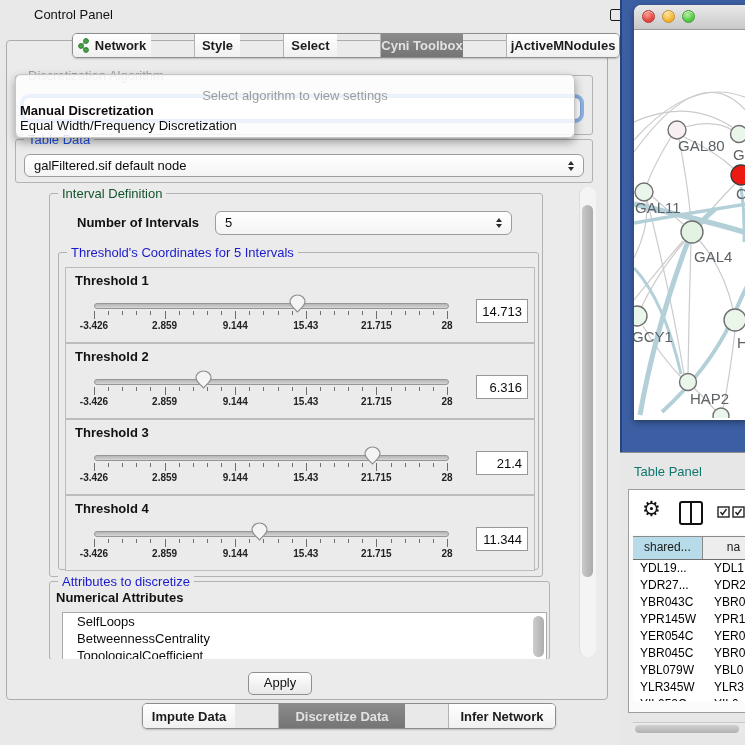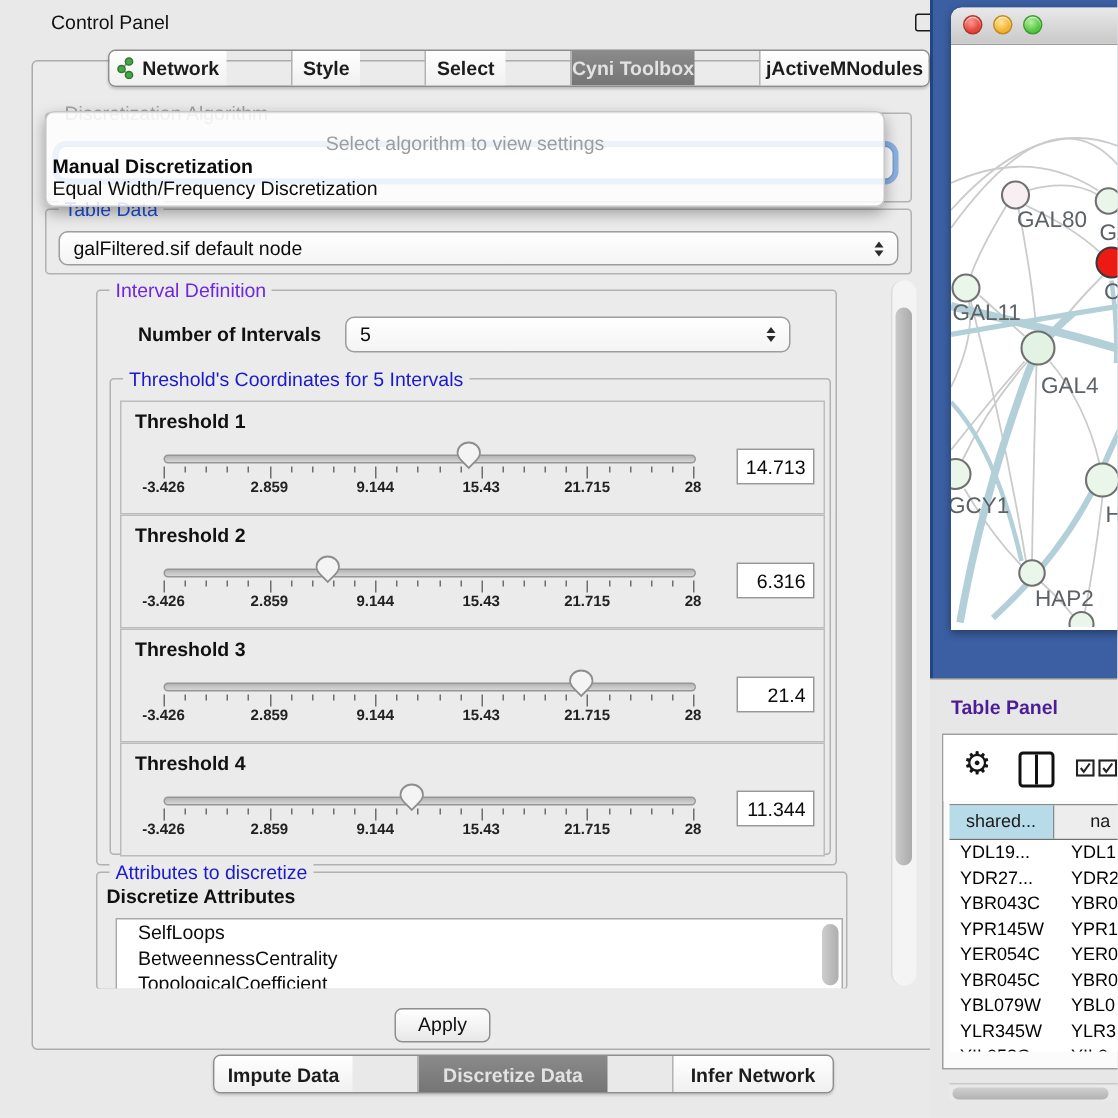--- a/index.html
+++ b/index.html
@@ -10,24 +10,24 @@
   .titlebar{position:absolute;left:0;top:0;width:620px;height:28px;margin-left:26px;}
   .titlebar .tb-title{position:absolute;left:8px;top:7px;font-size:13px;color:#111;}
   .float-ic{position:absolute;left:584px;top:9px;width:10px;height:10px;border:1.7px solid #1a1a1a;border-radius:2px;cursor:pointer;}
   .close-ic{position:absolute;left:601px;top:5px;font-size:14px;font-weight:700;color:#111;cursor:pointer;}
   .segstrip{position:absolute;display:flex;border:1px solid #8d8d8d;border-radius:5px;overflow:hidden;z-index:30;box-shadow:0 1px 2px rgba(0,0,0,.2);gap:43px;}
   .seg{display:flex;align-items:center;justify-content:center;gap:4px;font-size:13px;font-weight:700;color:#1c1c1c;background:linear-gradient(#ffffff,#f0f0f0);border-left:1px solid #b3b3b3;cursor:pointer;white-space:nowrap;}
   .seg:first-child{border-left:none;}
   .seg.active{background:linear-gradient(#8a8a8a,#757575);color:#e2e2e2;}
   #top-tabs{left:72px;top:33px;height:23px;}
   #bottom-tabs{left:142px;top:703px;height:24px;}
-  .content{position:absolute;left:21px;top:40px;width:600px;height:658px;background:#ebebeb;border:1px solid #acacac;border-radius:4px;}
+  .content{position:absolute;left:6px;top:40px;width:600px;height:658px;background:#ebebeb;border:1px solid #acacac;border-radius:4px;}
   .grp{position:absolute;border:1px solid #b2b2b2;border-radius:3px;}
   .grp-title{position:absolute;top:-8px;left:8px;padding:0 4px;background:#ebebeb;font-size:13px;line-height:15px;white-space:nowrap;}
-  .t-green{color:#6d28d9;}
+  .t-green{color:#14532d;}
   .t-blue{color:#1a1acc;}
   .t-ghost{color:#a0a0a0;background:transparent;}
   
   #fs-disc{left:8px;top:34px;width:576px;height:58px;}
   #combo-disc{position:absolute;left:16px;top:56px;width:556px;height:21px;background:#fff;border:1px solid #7a9fd4;border-radius:6px;box-shadow:0 0 0 3px #8cb0e2;}
   
   #algo-popup{position:absolute;left:8px;top:33px;width:558px;height:62px;background:rgba(255,255,255,0.84);border:1px solid #c6c6c6;border-radius:6px;box-shadow:0 4px 10px rgba(0,0,0,0.35);z-index:20;}
   #algo-popup .hint{position:absolute;left:0;right:0;top:13px;text-align:center;font-size:13px;color:#9d9d9d;}
   #algo-popup .it{position:absolute;left:4px;font-size:13px;color:#0c0c0c;cursor:pointer;}
   #algo-popup .it.b{font-weight:700;top:28px;}
@@ -69,21 +69,21 @@
   #desktop{position:absolute;left:620px;top:0;width:125px;height:452px;background:#3b5fa2;border-left:2px solid #24467f;box-sizing:border-box;}
   #net-window{position:absolute;left:12px;top:5px;width:113px;height:415px;background:#fff;border-radius:7px 0 0 0;overflow:hidden;box-shadow:0 2px 6px rgba(0,0,0,.4);}
   #net-titlebar{position:absolute;left:0;top:0;right:0;height:24px;background:linear-gradient(#e9e9e9,#c9c9c9);border-bottom:1px solid #9b9b9b;border-radius:7px 0 0 0;}
   .light{position:absolute;top:5px;width:13px;height:13px;border-radius:50%;cursor:pointer;box-shadow:inset 0 1px 1px rgba(255,255,255,.7);}
   .l-red{left:8px;background:radial-gradient(circle at 40% 35%,#ff9a90,#e2463d 60%);border:1px solid #b0342c;box-sizing:border-box;}
   .l-yel{left:28px;background:radial-gradient(circle at 40% 35%,#ffe49a,#f2b32f 60%);border:1px solid #c28a1f;box-sizing:border-box;}
   .l-grn{left:48px;background:radial-gradient(circle at 40% 35%,#b6f0a0,#52c841 60%);border:1px solid #3f9a30;box-sizing:border-box;}
   #net-svg{position:absolute;left:0;top:24px;}
   
   #table-panel{position:absolute;left:620px;top:452px;width:125px;height:293px;background:#e7e7e7;border-top:1px solid #8f8f8f;box-sizing:border-box;}
-  #tp-title{position:absolute;left:14px;top:11px;font-size:13px;color:#4c1d95;font-weight:bold;}
+  #tp-title{position:absolute;left:14px;top:11px;font-size:13px;color:#0f766e;}
   #tp-box{position:absolute;left:8px;top:36px;width:130px;height:222px;background:#fbfbfb;border:1px solid #9e9e9e;}
   #tp-toolbar{position:absolute;left:0;top:0;right:0;height:44px;background:#fff;}
   .gear{position:absolute;left:13px;top:7px;font-size:21px;color:#141414;cursor:pointer;}
   .colic{position:absolute;left:50px;top:11px;width:20px;height:20px;border:2.5px solid #111;border-radius:3px;cursor:pointer;}
   .colic i{position:absolute;left:50%;top:0;bottom:0;width:2.5px;margin-left:-1.25px;background:#111;}
   .cbic{position:absolute;top:16px;width:13px;height:12px;cursor:pointer;}
   .cbic svg{display:block;}
   #tp-table{position:absolute;left:4px;top:46px;right:0;bottom:0;font-size:12px;}
   #tp-head{display:flex;height:22px;border-top:1px solid #8a8a8a;border-bottom:1px solid #6f6f6f;}
   .hc{box-sizing:border-box;border-right:1px solid #8a8a8a;line-height:21px;color:#1a1a1a;cursor:pointer;}
@@ -356,21 +356,21 @@
                     <path d="M8.5,1 C12.6,1 16,4 16,7.8 C16,10.3 14.6,11.8 13,13.4 L8.5,18 L4,13.4 C2.4,11.8 1,10.3 1,7.8 C1,4 4.4,1 8.5,1 Z" fill="#f4f4f4" stroke="#8e8e8e" stroke-width="1.2"></path>
                   </svg>
     </div>
     <div class="thr-value">11.344</div>
   </div>
 </div>
         </div>
 
         <div id="fs-attrs" class="grp">
           <span class="grp-title t-blue">Attributes to discretize</span>
-          <span id="attr-sub">Discretize Attributes</span>
+          <span id="attr-sub">Numerical Attributes</span>
           <div id="attr-list">
             <div class="li">SelfLoops</div>
               <div class="li">BetweennessCentrality</div>
               <div class="li">TopologicalCoefficient</div>
               <div id="attr-scroll"></div>
           </div>
         </div>
       </div>
 
       <div id="vscroll">

